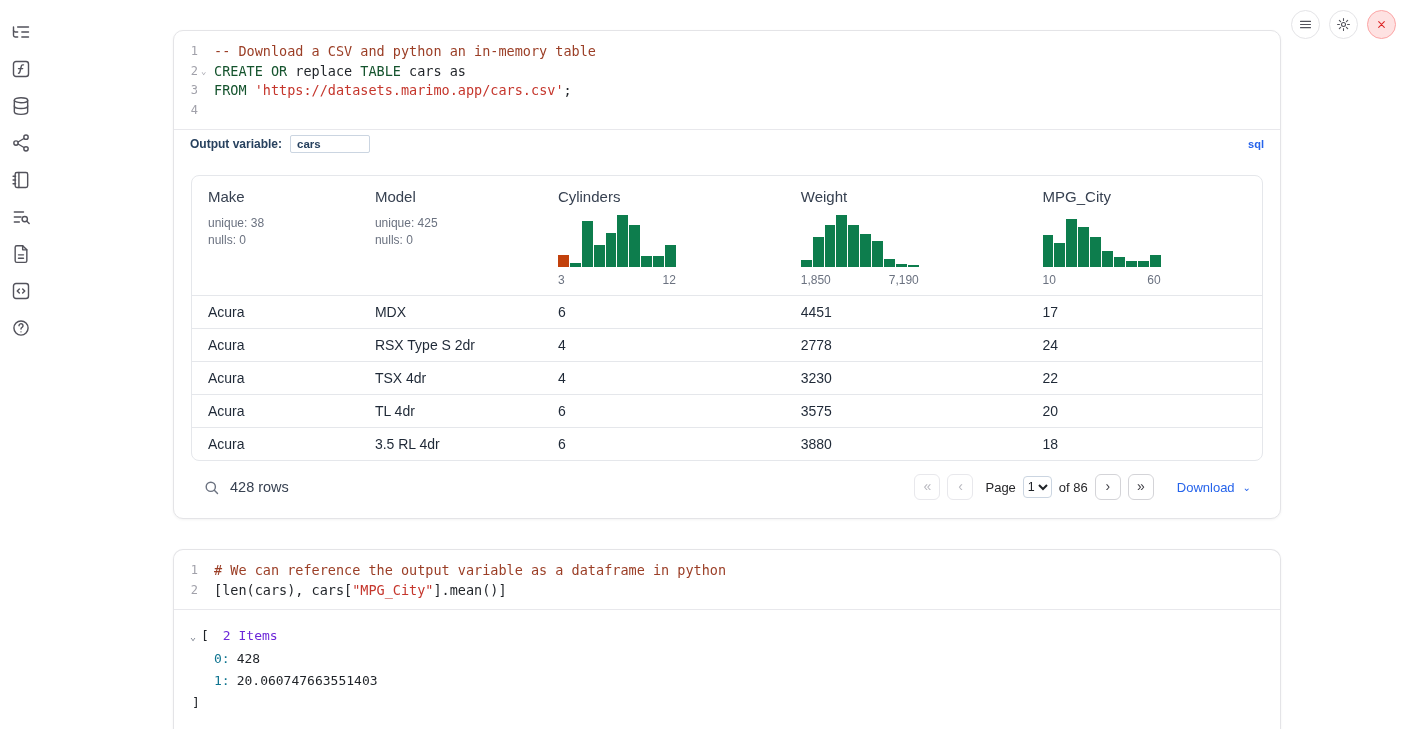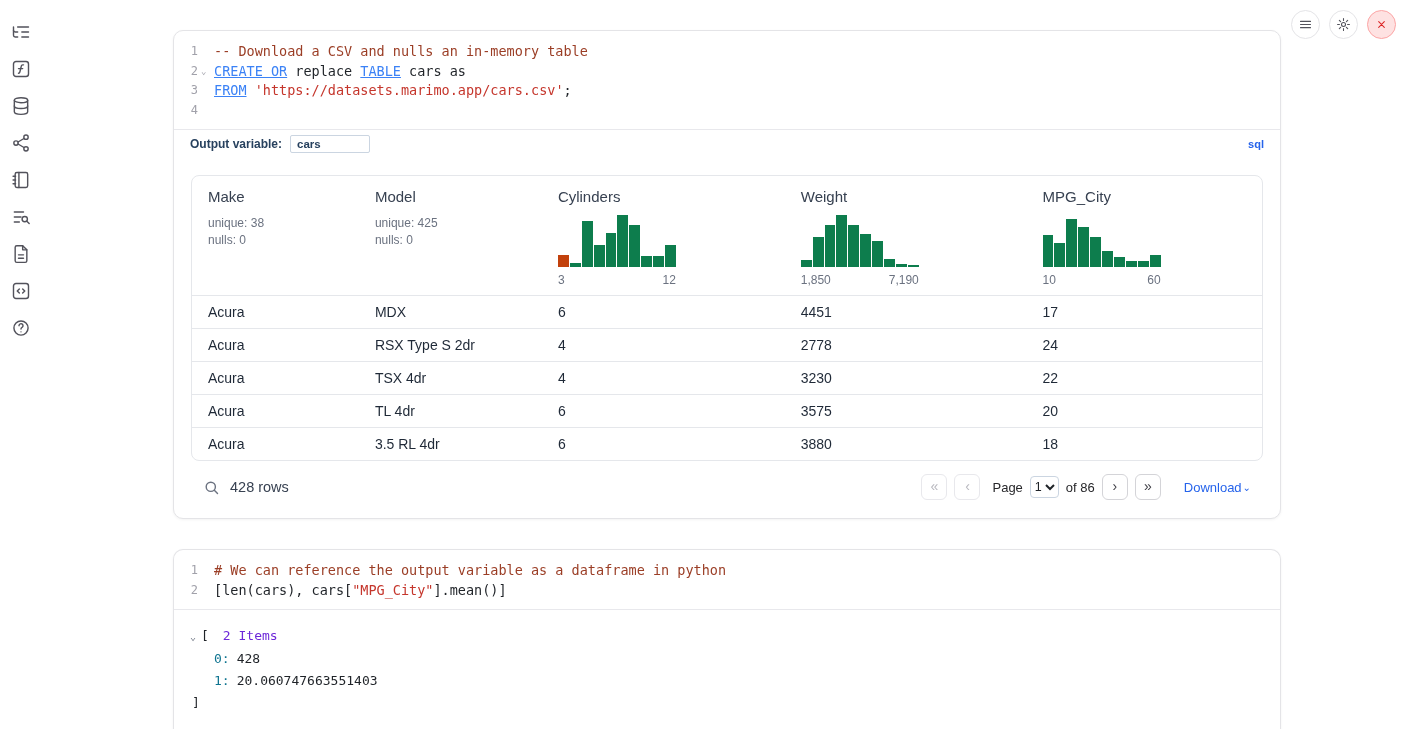--- a/index.html
+++ b/index.html
@@ -36,21 +36,21 @@
   
   .code-editor { padding: 11px 0 9px;
     font-family: "DejaVu Sans Mono", "Liberation Mono", monospace;
     font-size: 13.5px; line-height: 19.5px; }
   .code-line { display: flex; padding-left: 8px; position: relative; }
   .ln { width: 16px; text-align: right; color: #a1a1aa; font-size: 12px;
     flex: none; line-height: 19.5px; }
   .gap { width: 16px; flex: none; position: relative; }
   .fold { position: absolute; left: 3px; top: 0; font-size: 9px; color: #a1a1aa; cursor: pointer; }
   .tok-comment { color: #9b3e26; }
-  .tok-keyword { color: #3b82f6; text-decoration: underline; }
+  .tok-keyword { color: #14532d; }
   .tok-string  { color: #c5362c; }
   .tok-plain   { color: #1f2328; }
 
   
   .outvar-row { border-top: 1px solid #e8e8ec; display: flex; align-items: center;
     gap: 8px; padding: 5px 16px 6px; }
   .outvar-label { font-size: 12px; font-weight: 700; color: #27415e; }
   .outvar-input { width: 80px; height: 18px; border: 1px solid #cbd5e1;
     border-radius: 2px; font-size: 11.5px; font-weight: 700; color: #27415e;
     padding: 0 6px; font-family: "Liberation Sans", sans-serif; }
@@ -79,21 +79,21 @@
   .row-count { font-size: 14.5px; color: #374151; }
   .pager { margin-left: auto; display: flex; align-items: center; gap: 7px; }
   .pg-btn { width: 26px; height: 26px; border-radius: 6px; border: 1px solid #d4d4d8;
     background: #fff; color: #3f3f46; font-size: 14px; line-height: 1;
     display: flex; align-items: center; justify-content: center; padding: 0 0 2px; cursor: pointer; }
   .pg-btn.disabled { color: #b8b8bf; border-color: #e8e8ec; }
   .pg-label { font-size: 13px; color: #27272a; margin-left: 5px; }
   .page-select { height: 22px; border: 1px solid #cbd5e1; border-radius: 4px;
     font-size: 12.5px; color: #1f2328; background: #fff; }
   .of-label { font-size: 13px; color: #27272a; }
-  .download { display: flex; align-items: center; gap: 1px; color: #2563eb;
+  .download { display: flex; align-items: center; gap: 8px; color: #2563eb;
     font-size: 13px; font-weight: 500; margin-left: 16px; margin-right: 8px; cursor: pointer; }
   .dl-chev { font-size: 10px; color: #2563eb; }
 
   
   .py-output { border-top: 1px solid #e8e8ec; padding: 15px 16px 24px;
     font-family: "DejaVu Sans Mono", "Liberation Mono", monospace;
     font-size: 13px; line-height: 22px; color: #1f2328; }
   .tree-chevron { color: #6b7280; font-size: 10px; margin-right: 5px; cursor: pointer; }
   .tree-items { color: #6d28d9; margin-left: 14px; }
   .tree-entry { padding-left: 24px; }
@@ -189,21 +189,21 @@
     </button>
   </div>
 
 <main class="content">
 
   <section class="cell cell-sql">
     <div class="code-editor" id="sql-code">
         <div class="code-line">
           <span class="ln">1</span>
           <span class="gap"></span>
-          <span><span class="tok-comment">-- Download a CSV and nulls an in-memory table</span></span>
+          <span><span class="tok-comment">-- Download a CSV and python an in-memory table</span></span>
         </div>
         <div class="code-line">
           <span class="ln">2</span>
           <span class="gap">
             <span class="fold">⌄</span>
           </span>
           <span><span class="tok-keyword">CREATE OR</span><span class="tok-plain"> replace </span><span class="tok-keyword">TABLE</span><span class="tok-plain"> cars </span><span class="tok-plain">as</span></span>
         </div>
         <div class="code-line">
           <span class="ln">3</span>

